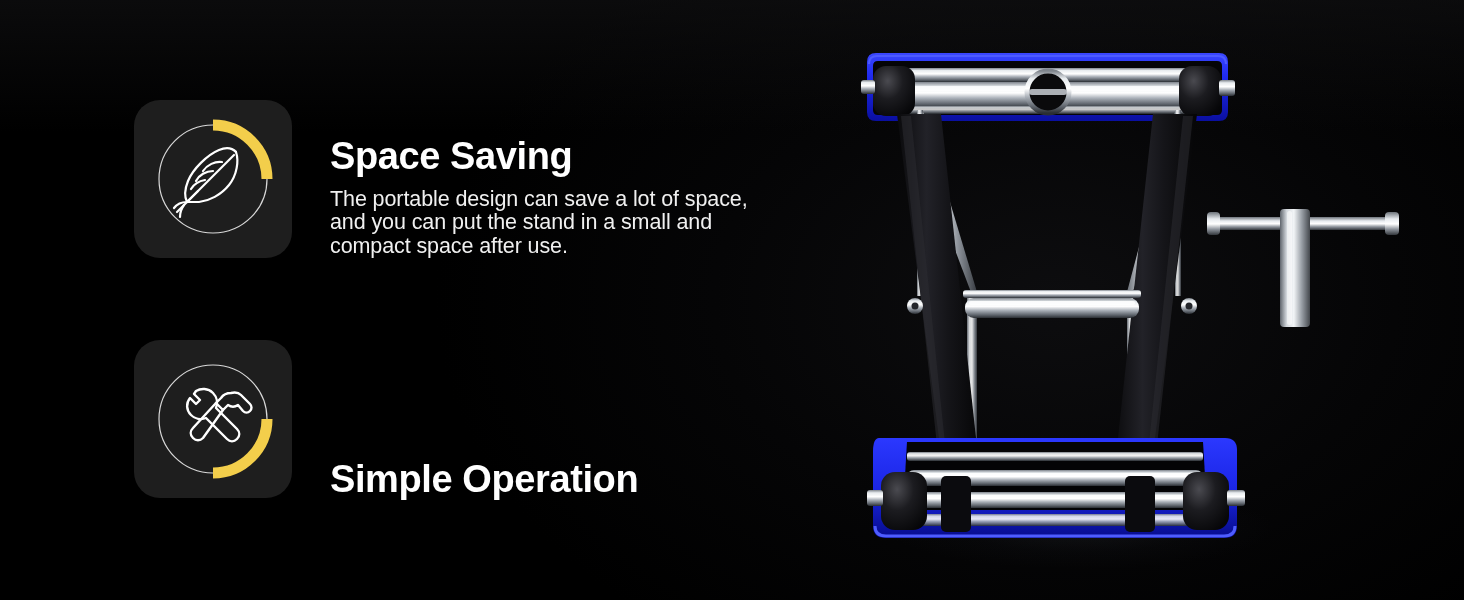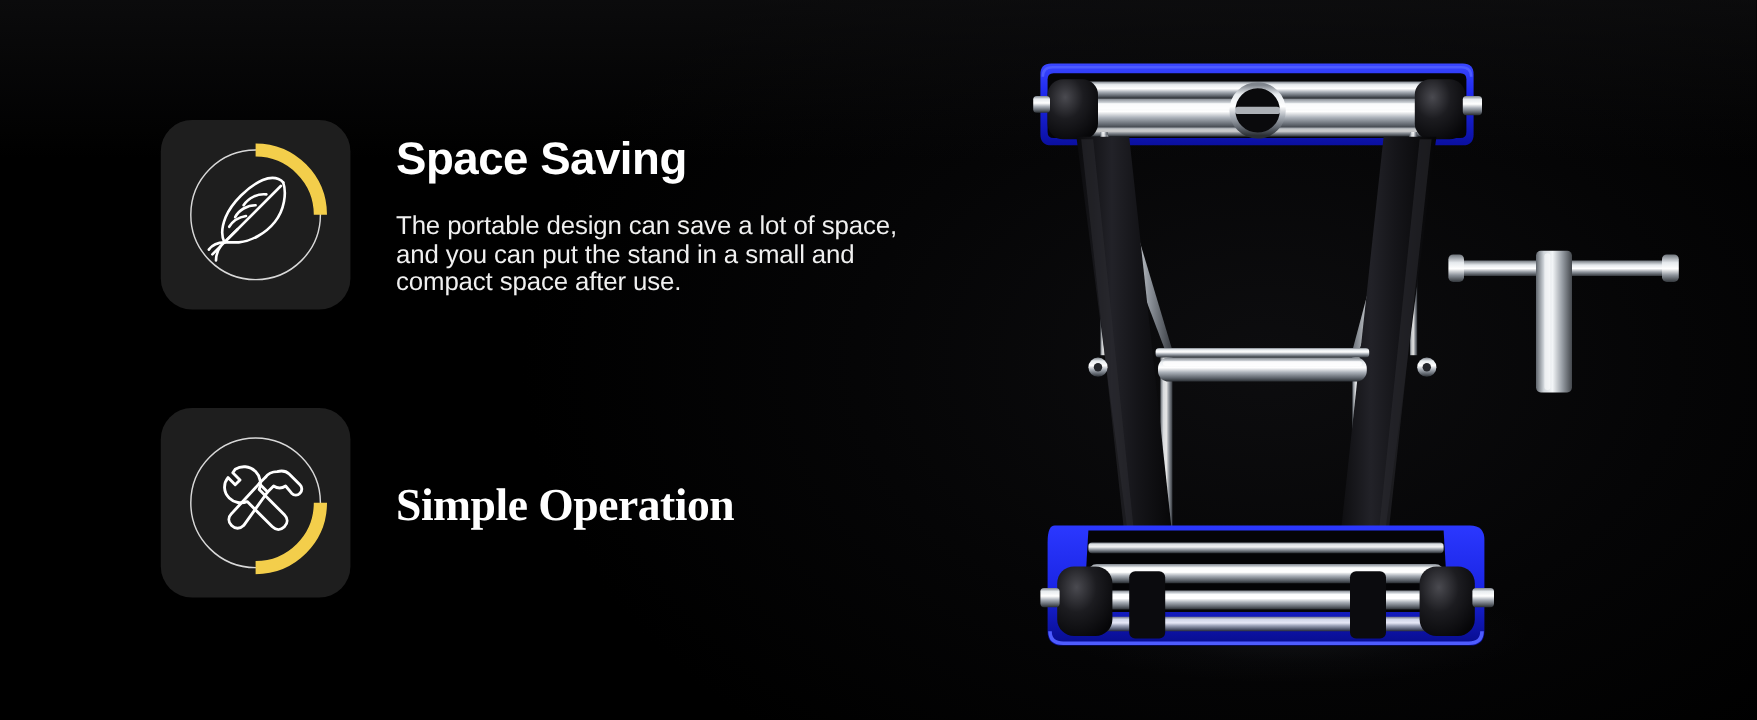--- a/index.html
+++ b/index.html
@@ -27,42 +27,42 @@
     pointer-events:none;
   }
   .top-vignette {
     position:absolute; inset:0;
     background:linear-gradient(180deg, rgba(20,20,22,.55) 0%, rgba(0,0,0,0) 22%);
     pointer-events:none;
   }
 
   
   .features { position:absolute; left:0; top:0; width:840px; height:600px; }
-  .feature { position:absolute; display:flex; align-items:center;padding-left:24px; }
+  .feature { position:absolute; display:flex; align-items:flex-end;padding-left:24px; }
   .feature-1 { left:110px; top:100px; }
-  .feature-2 { left:110px; top:340px;font-family:Liberation Serif, serif; }
+  .feature-2 { left:110px; top:340px; }
 
   .icon-tile {
     width:158px; height:158px;
     border-radius:26px;
     background:#1e1e1e;
     display:flex; align-items:center; justify-content:center;
     flex:0 0 158px;
   }
   .icon-ring { position:relative; width:120px; height:120px; }
   .icon-ring svg { display:block; width:120px; height:120px; }
 
   .feature-text { margin-left:38px; padding-top:4px; }
   .feature-title {
     font-size:38px; font-weight:bold; color:#ffffff;
     letter-spacing:-.4px; line-height:1.0;
     white-space:nowrap;
   }
   .feature-body {
-    margin-top:25px;
+    margin-top:13px;
     font-size:21.5px; color:#f0f0f0;
     line-height:23.5px; letter-spacing:-.1px;
     font-weight:400;
     white-space:pre-line;
   }
 
   
   .product { position:absolute; left:845px; top:40px; width:430px; height:520px; }
   .product svg { display:block; }
 

